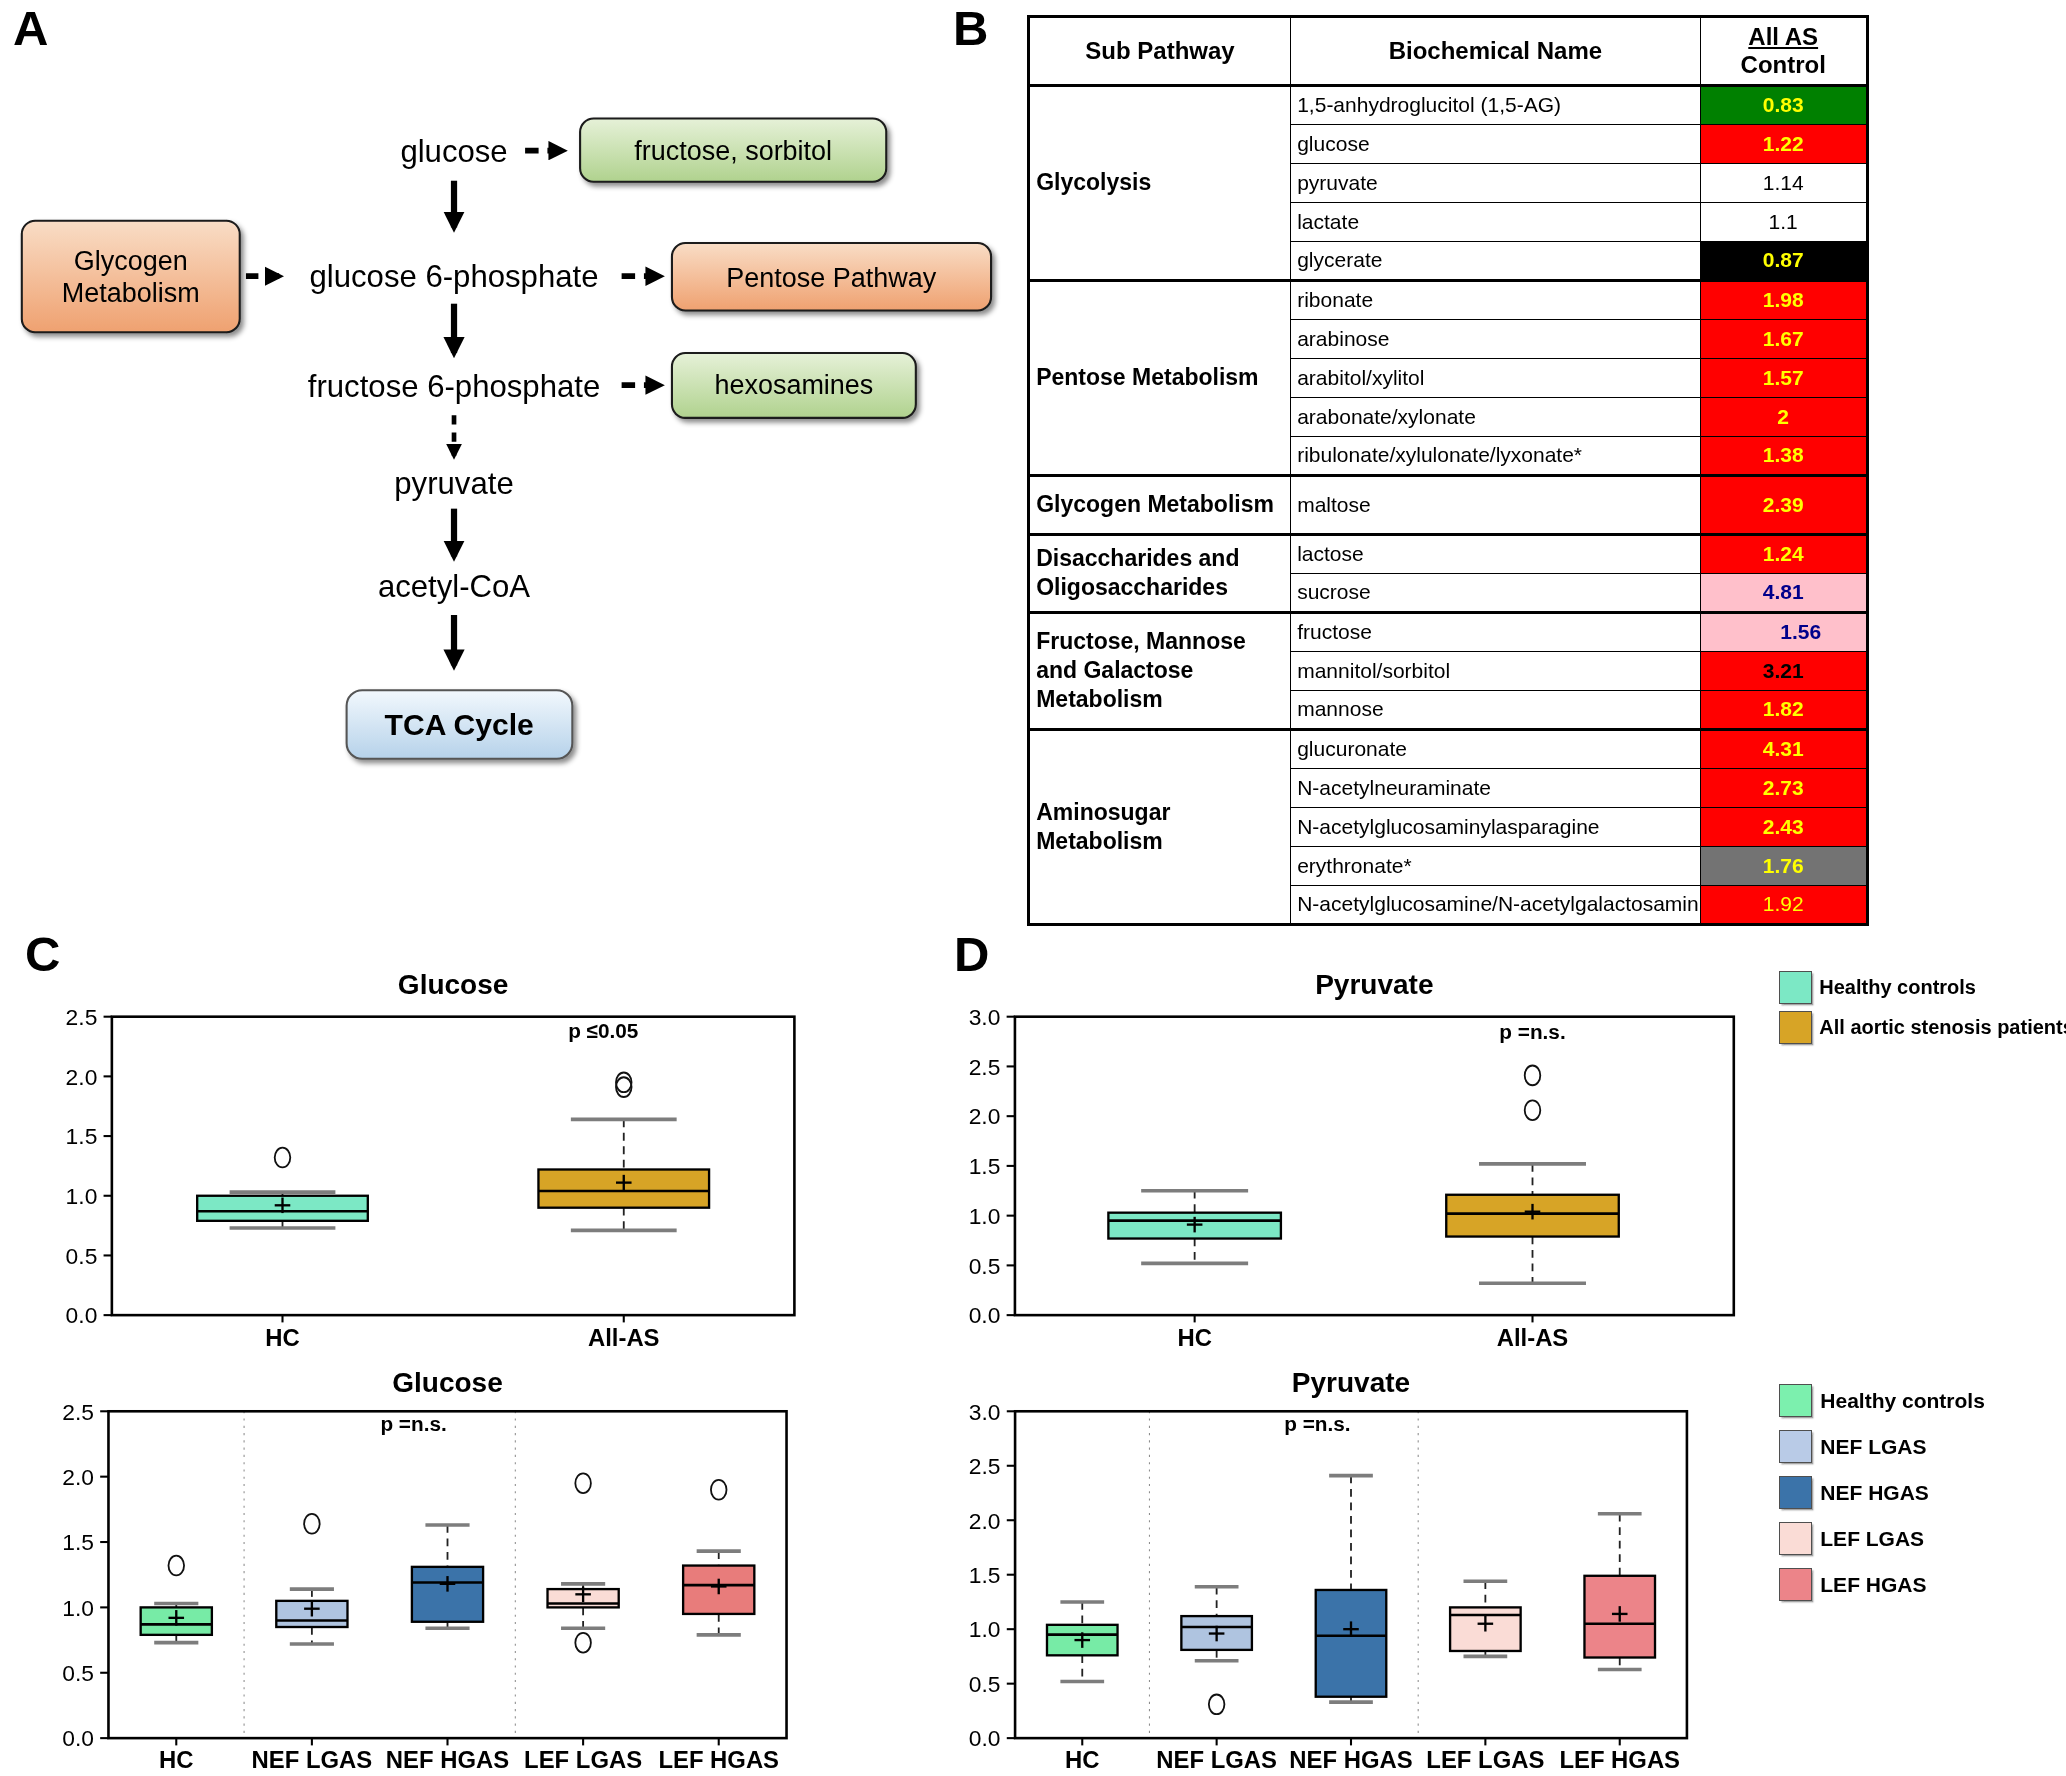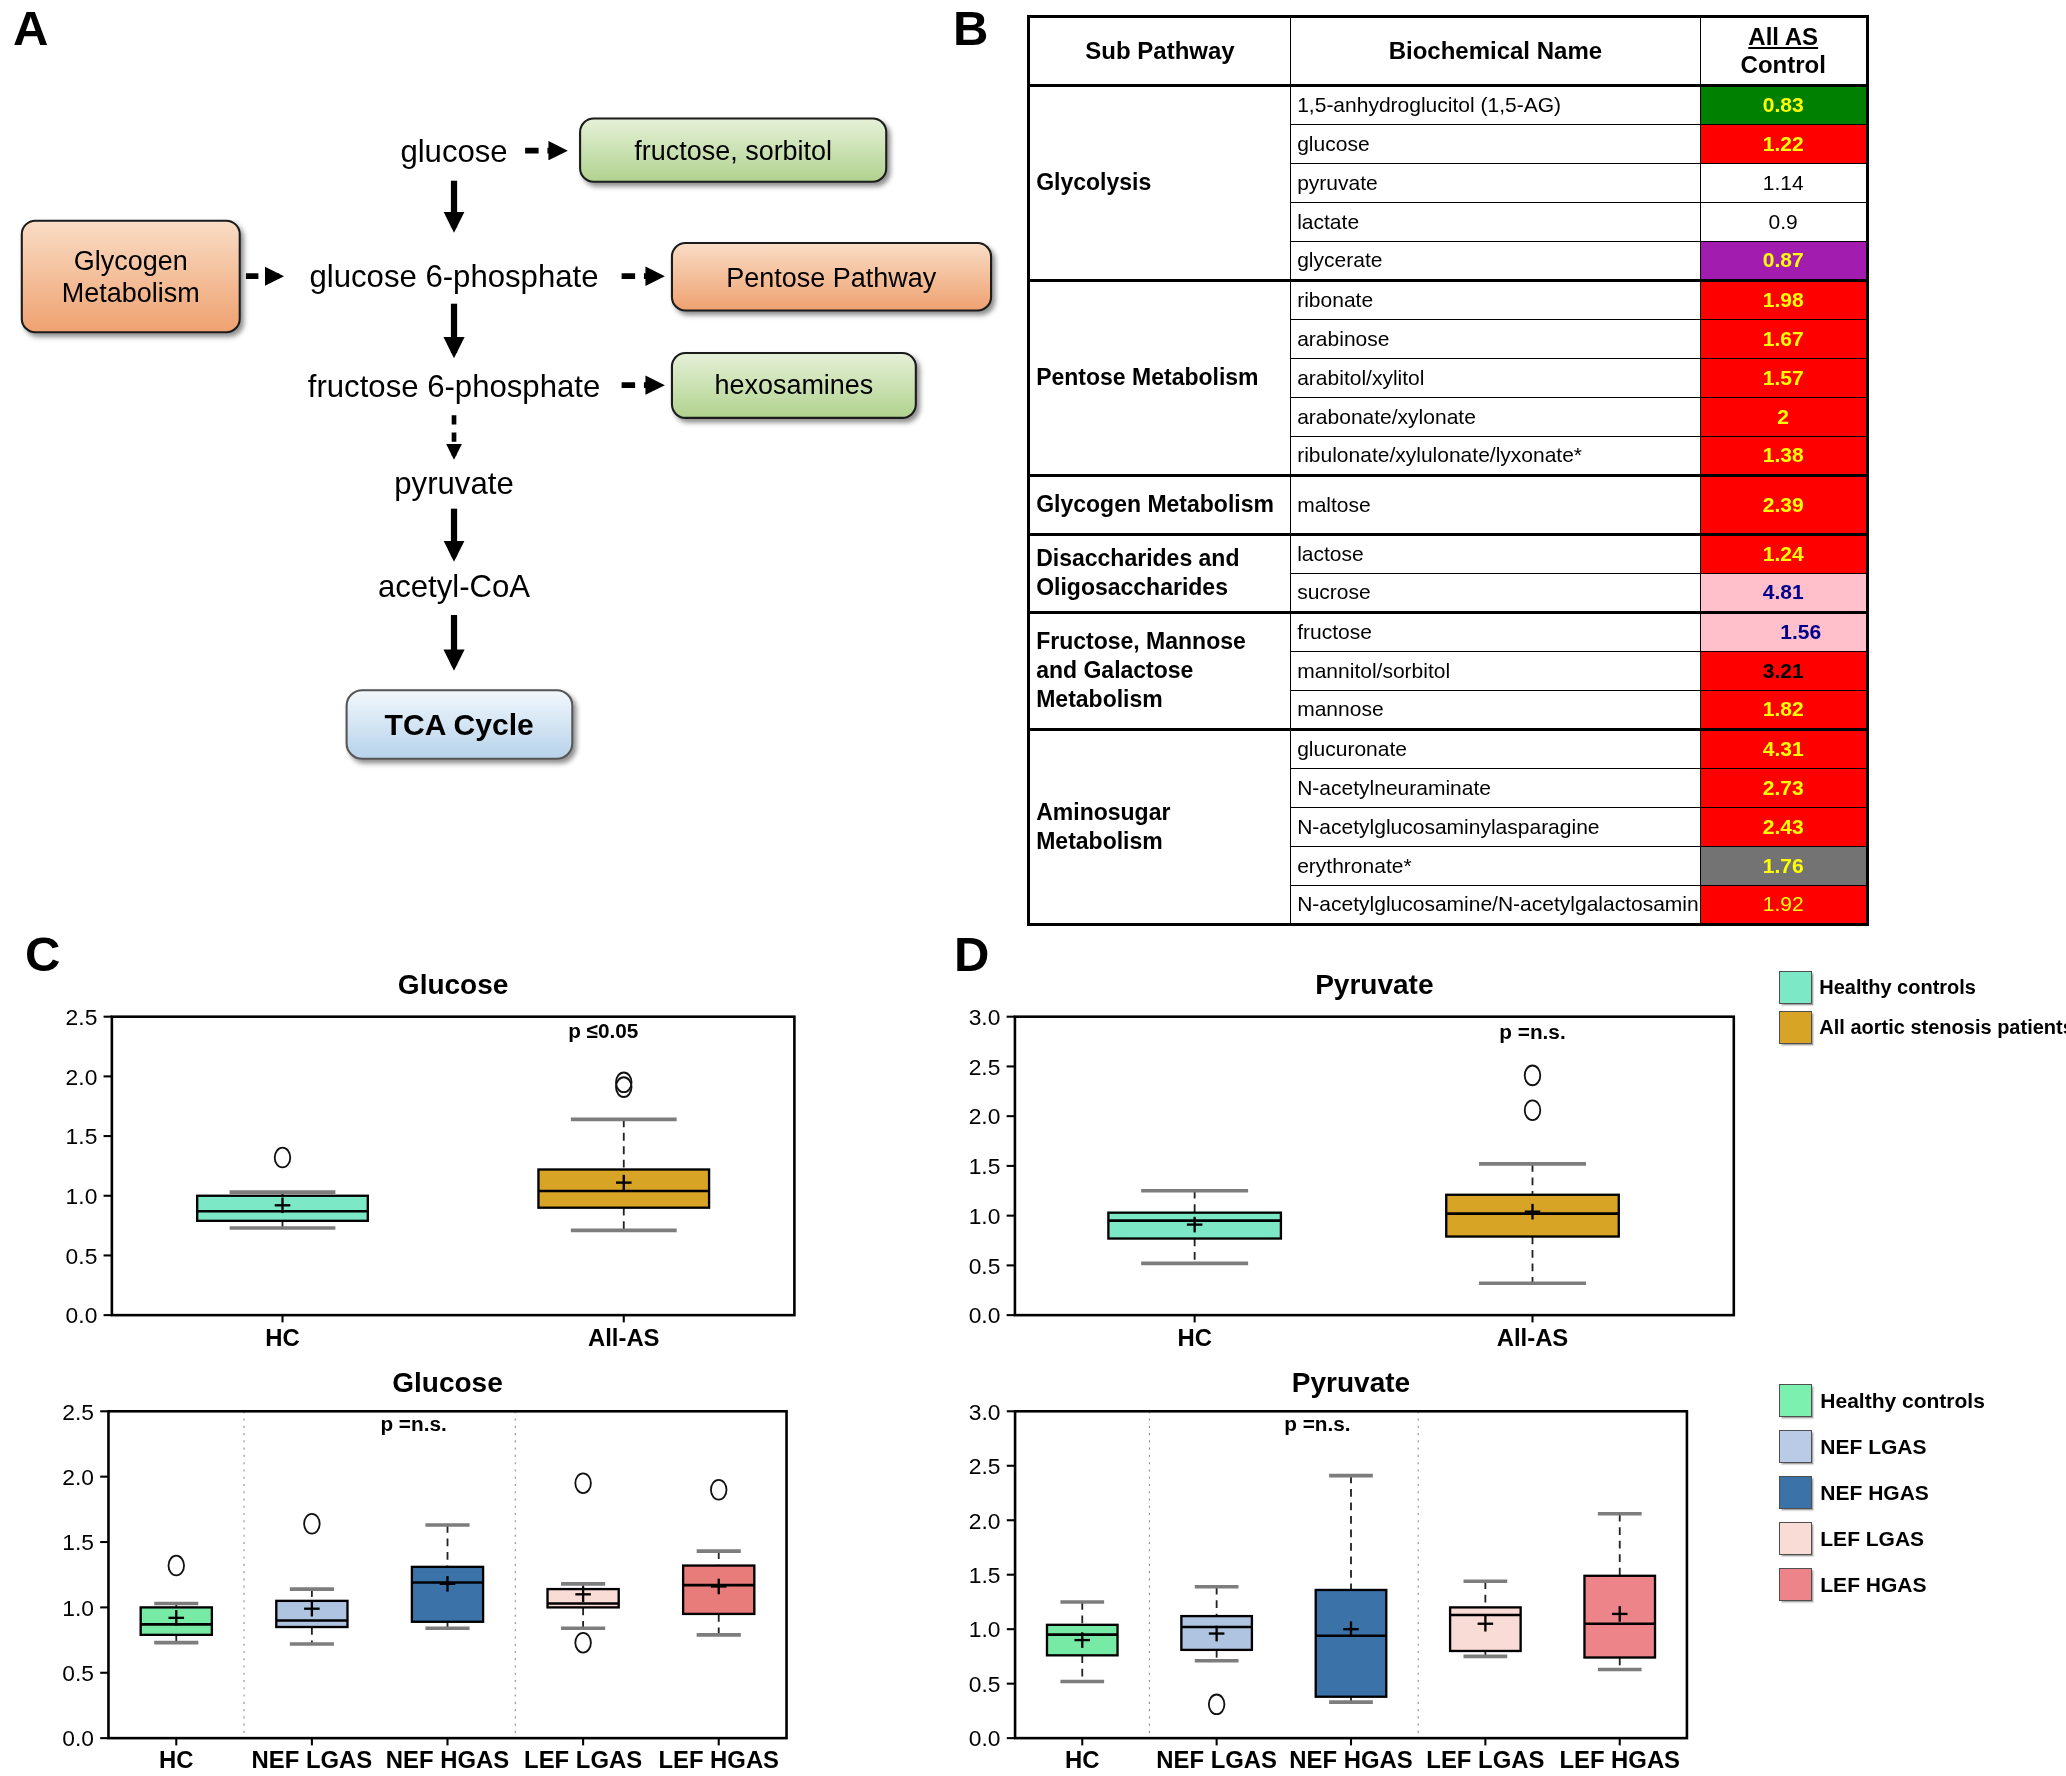--- a/index.html
+++ b/index.html
@@ -141,25 +141,25 @@
           <tr>
             <td class="bioname">glucose</td>
             <td class="val" style="background: rgb(255, 0, 0); color: rgb(255, 255, 0); font-weight: bold;">1.22</td>
           </tr>
           <tr>
             <td class="bioname">pyruvate</td>
             <td class="val" style="background: rgb(255, 255, 255); color: rgb(0, 0, 0); font-weight: normal;">1.14</td>
           </tr>
           <tr>
             <td class="bioname">lactate</td>
-            <td class="val" style="background: rgb(255, 255, 255); color: rgb(0, 0, 0); font-weight: normal;">0.9</td>
+            <td class="val" style="background: rgb(255, 255, 255); color: rgb(0, 0, 0); font-weight: normal;">1.1</td>
           </tr>
           <tr>
             <td class="bioname">glycerate</td>
-            <td class="val" style="background: #a21caf; color: rgb(255, 255, 0); font-weight: bold;">0.87</td>
+            <td class="val" style="background: #000000; color: rgb(255, 255, 0); font-weight: bold;">0.87</td>
           </tr>
           <tr class="sec-start">
             <td class="subpath" rowspan="5">Pentose Metabolism</td>
             <td class="bioname">ribonate</td>
             <td class="val" style="background: rgb(255, 0, 0); color: rgb(255, 255, 0); font-weight: bold;">1.98</td>
           </tr>
           <tr>
             <td class="bioname">arabinose</td>
             <td class="val" style="background: rgb(255, 0, 0); color: rgb(255, 255, 0); font-weight: bold;">1.67</td>
           </tr>

